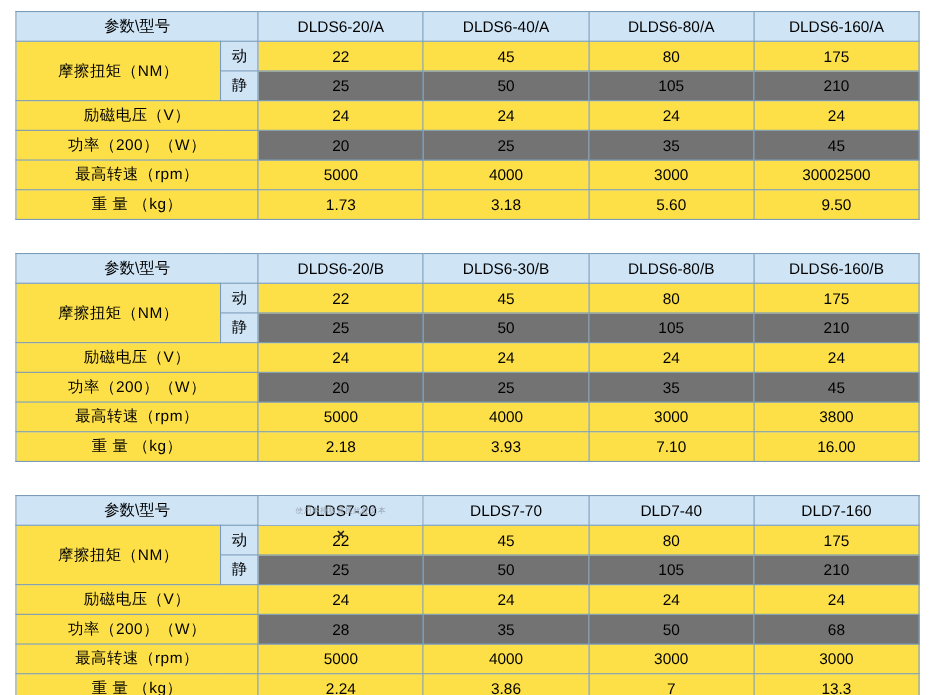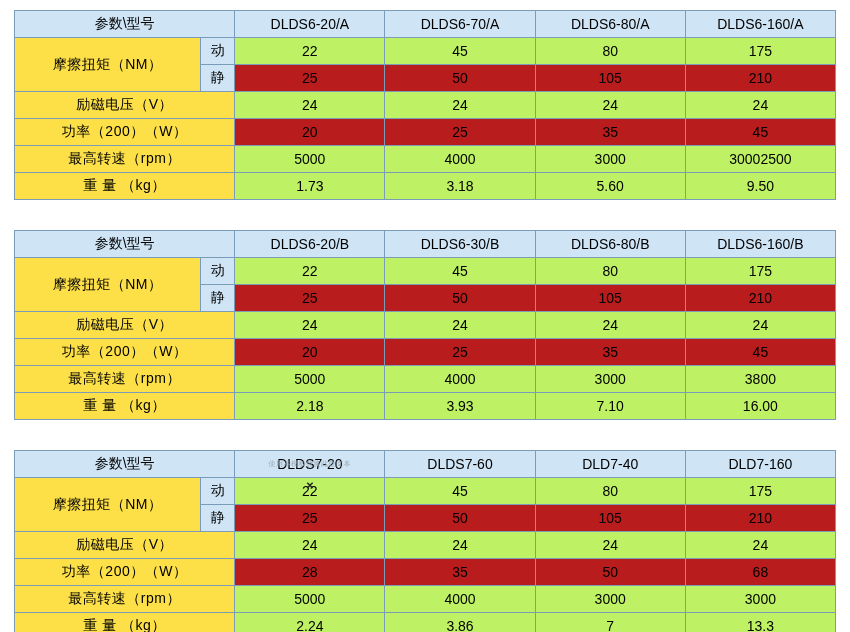--- a/index.html
+++ b/index.html
@@ -44,24 +44,24 @@
     background: #fde047;
     font-size: 14.5px;
     letter-spacing: 0.5px;
   }
   .sublabel {
     background: #cfe4f5;
     width: 34px;
     font-size: 11px;
   }
   .val-white {
-    background: #bef264;
+    background: #fde047;
   }
   .val-blue {
-    background: #b91c1c;
+    background: #737373;
   }
   
   col.c-label { width: 186px; }
   col.c-sub   { width: 34px; }
   col.c-data  { width: 150px; }
 
   .torque-label {
     font-size: 14.5px;
   }
   .watermark-cell {
@@ -105,21 +105,21 @@
         <col class="c-sub">
       <col class="c-data">
         <col class="c-data">
         <col class="c-data">
         <col class="c-data">
     </colgroup>
     <tbody>
       <tr>
         <td class="hdr" colspan="2">参数\型号</td>
         <td class="hdr">DLDS6-20/A</td>
-        <td class="hdr">DLDS6-70/A</td>
+        <td class="hdr">DLDS6-40/A</td>
         <td class="hdr">DLDS6-80/A</td>
         <td class="hdr">DLDS6-160/A</td>
       </tr>
       <tr>
         <td class="rowlabel torque-label" rowspan="2">摩擦扭矩（NM）</td>
         <td class="sublabel">动</td>
         <td class="val-white">22</td>
         <td class="val-white">45</td>
         <td class="val-white">80</td>
         <td class="val-white">175</td>
@@ -237,21 +237,21 @@
     <tbody>
       <tr>
         <td class="hdr" colspan="2">参数\型号</td>
         <td class="hdr watermark-cell">
           <span class="cell-inner">
             <span>DLDS7-20</span>
             <span class="wm">使用本模板替换此处文本</span>
             <span class="wm-x">✕</span>
           </span>
         </td>
-        <td class="hdr">DLDS7-60</td>
+        <td class="hdr">DLDS7-70</td>
         <td class="hdr">DLD7-40</td>
         <td class="hdr">DLD7-160</td>
       </tr>
       <tr>
         <td class="rowlabel torque-label" rowspan="2">摩擦扭矩（NM）</td>
         <td class="sublabel">动</td>
         <td class="val-white">22</td>
         <td class="val-white">45</td>
         <td class="val-white">80</td>
         <td class="val-white">175</td>

